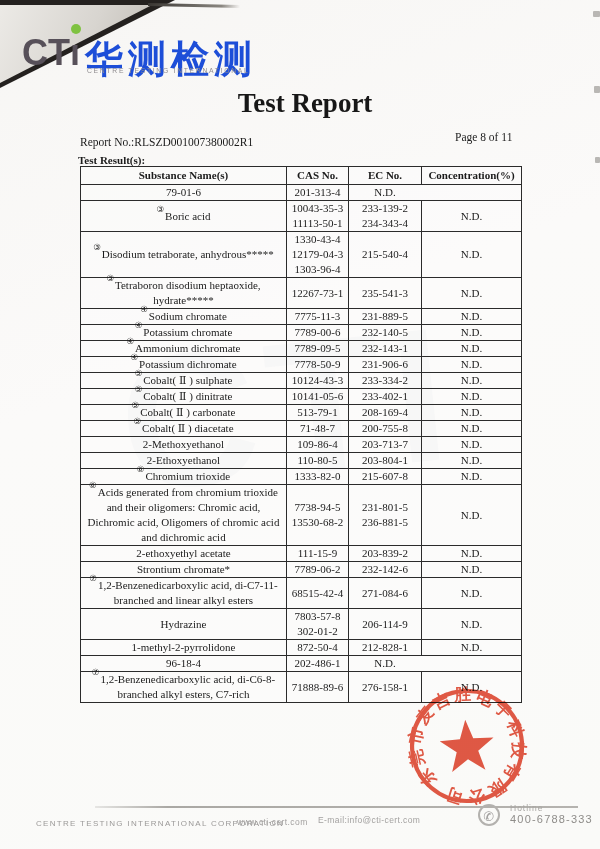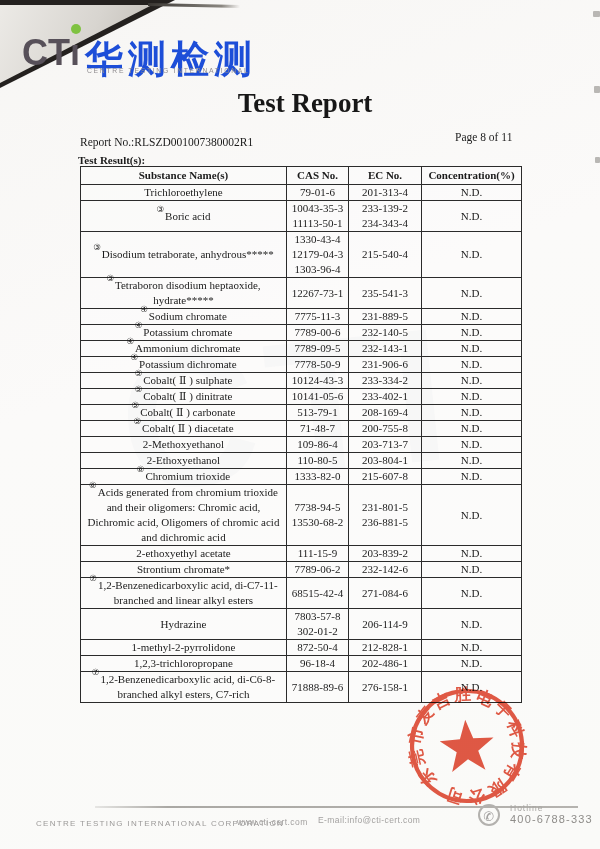--- a/index.html
+++ b/index.html
@@ -95,23 +95,20 @@
 
 <div class="rtable">
   <div class="thead">
     <div class="cell hname">Substance Name(s)</div>
     <div class="cell hname">CAS No.</div>
     <div class="cell hname">EC No.</div>
     <div class="cell hname">Concentration(%)</div>
   </div>
   <div>
       <div class="trow">
-        <div class="cell name">
-          <div>Trichloroethylene</div>
-        </div>
         <div class="cell cas">
           <div>79-01-6</div>
         </div>
         <div class="cell ec">
           <div>201-313-4</div>
         </div>
         <div class="cell conc">N.D.</div>
       </div>
       <div class="trow">
         <div class="cell name">
@@ -354,23 +351,20 @@
         </div>
         <div class="cell cas">
           <div>872-50-4</div>
         </div>
         <div class="cell ec">
           <div>212-828-1</div>
         </div>
         <div class="cell conc">N.D.</div>
       </div>
       <div class="trow">
-        <div class="cell name">
-          <div>1,2,3-trichloropropane</div>
-        </div>
         <div class="cell cas">
           <div>96-18-4</div>
         </div>
         <div class="cell ec">
           <div>202-486-1</div>
         </div>
         <div class="cell conc">N.D.</div>
       </div>
       <div class="trow">
         <div class="cell name">

